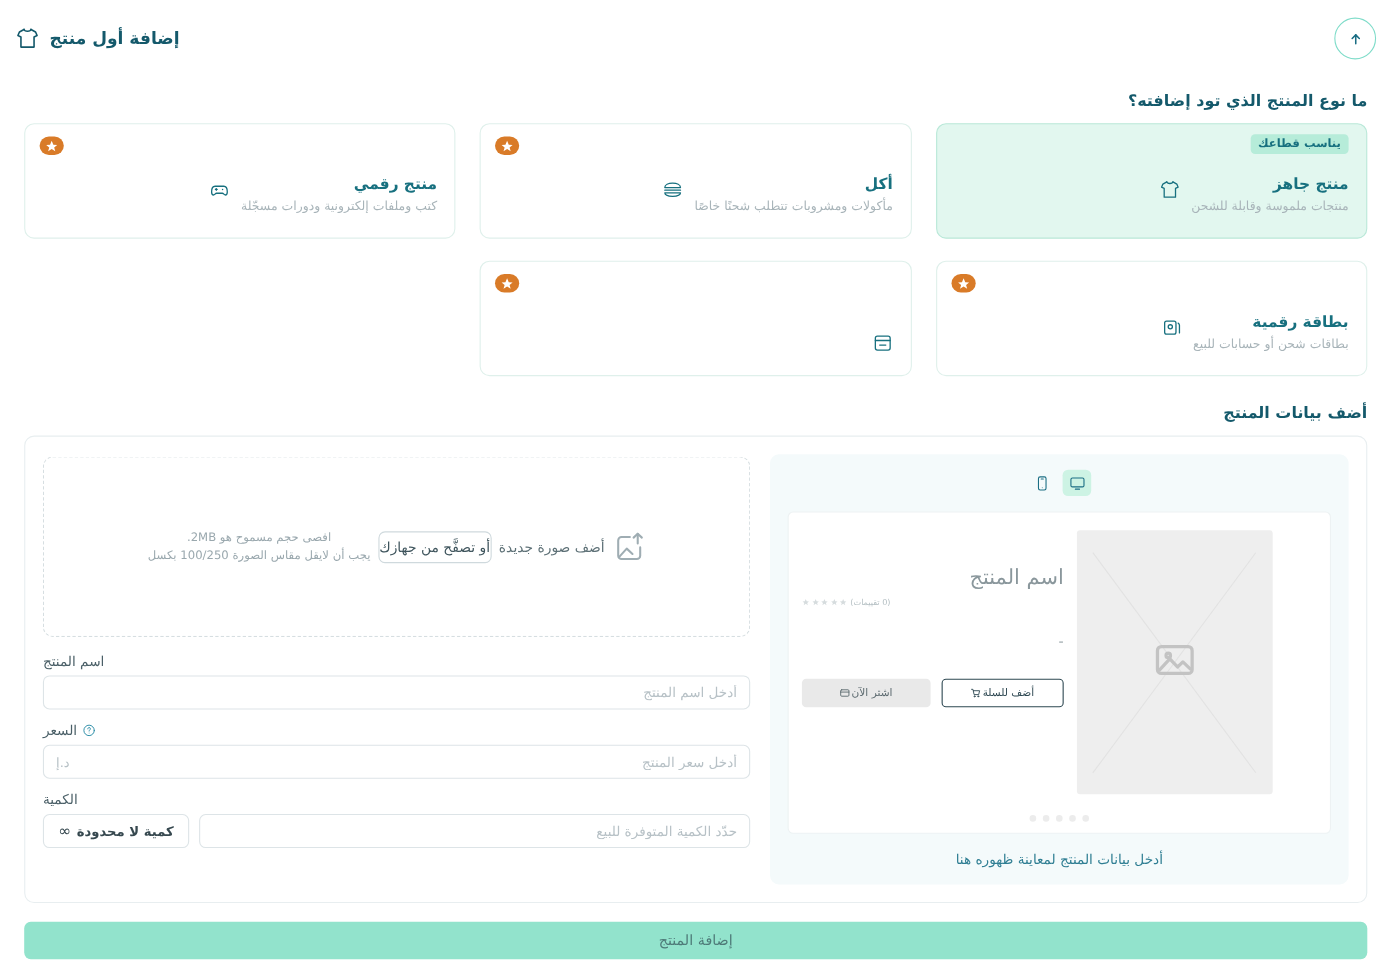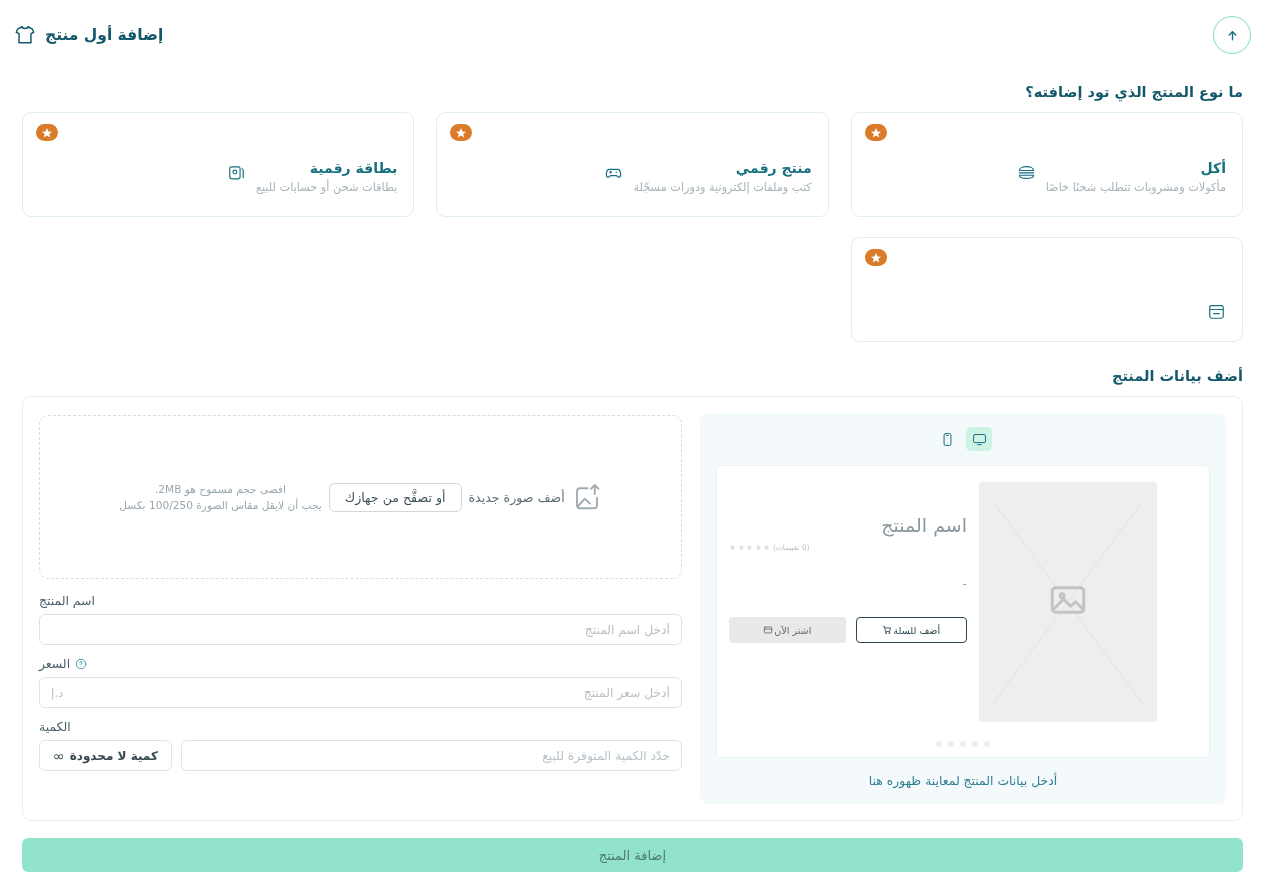--- a/index.html
+++ b/index.html
@@ -157,21 +157,21 @@
     cursor: pointer;
     background: #ffffff;
   }
   .upload-icon { color: #9fadb3; }
   .upload-icon svg { display: block; }
   .upload-title { font-size: 12.6px; color: #5d7076; }
   .browse-btn {
     border: 1px solid #cfd9dd;
     border-radius: 6px;
     background: #ffffff;
-    padding: 6px 15px;
+    padding: 6px 0;
     font-size: 12.6px;
     color: #3e545c;
     font-family: inherit;
     cursor: pointer;
   }
   .upload-hints {
     text-align: center;
     font-size: 10.6px;
     color: #9aa8ae;
     line-height: 1.5;
@@ -412,20 +412,35 @@
       </svg>
     </span>
     <span class="topbar-title">إضافة أول منتج</span>
   </div>
 </div>
 
 <div class="section-heading section-q">ما نوع المنتج الذي تود إضافته؟</div>
 
 <div class="card-grid">
 
+  <div class="type-card selected">
+    <span class="badge-sector">يناسب قطاعك</span>
+    <div class="card-body">
+      <div class="card-texts">
+        <div class="card-title">منتج جاهز</div>
+        <div class="card-sub">منتجات ملموسة وقابلة للشحن</div>
+      </div>
+      <span class="card-icon">
+        <svg width="19" height="19" viewBox="0 0 24 24" fill="none" stroke="currentColor" stroke-width="1.5" stroke-linecap="round" stroke-linejoin="round">
+          <path d="M8.5 3 L4 5.5 L2.5 9 L5.5 10.5 L5.5 20.5 L18.5 20.5 L18.5 10.5 L21.5 9 L20 5.5 L15.5 3"></path>
+          <path d="M8.5 3 C9 5.4 15 5.4 15.5 3"></path>
+        </svg>
+      </span>
+    </div>
+  </div>
 
 
   <div class="type-card">
     <span class="badge-star">
       <svg width="12" height="12" viewBox="0 0 24 24" fill="#ffffff">
         <polygon points="12,2 15,9 22,9.5 16.5,14 18.5,21 12,17 5.5,21 7.5,14 2,9.5 9,9"></polygon>
       </svg>
     </span>
     <div class="card-body">
       <div class="card-texts">

